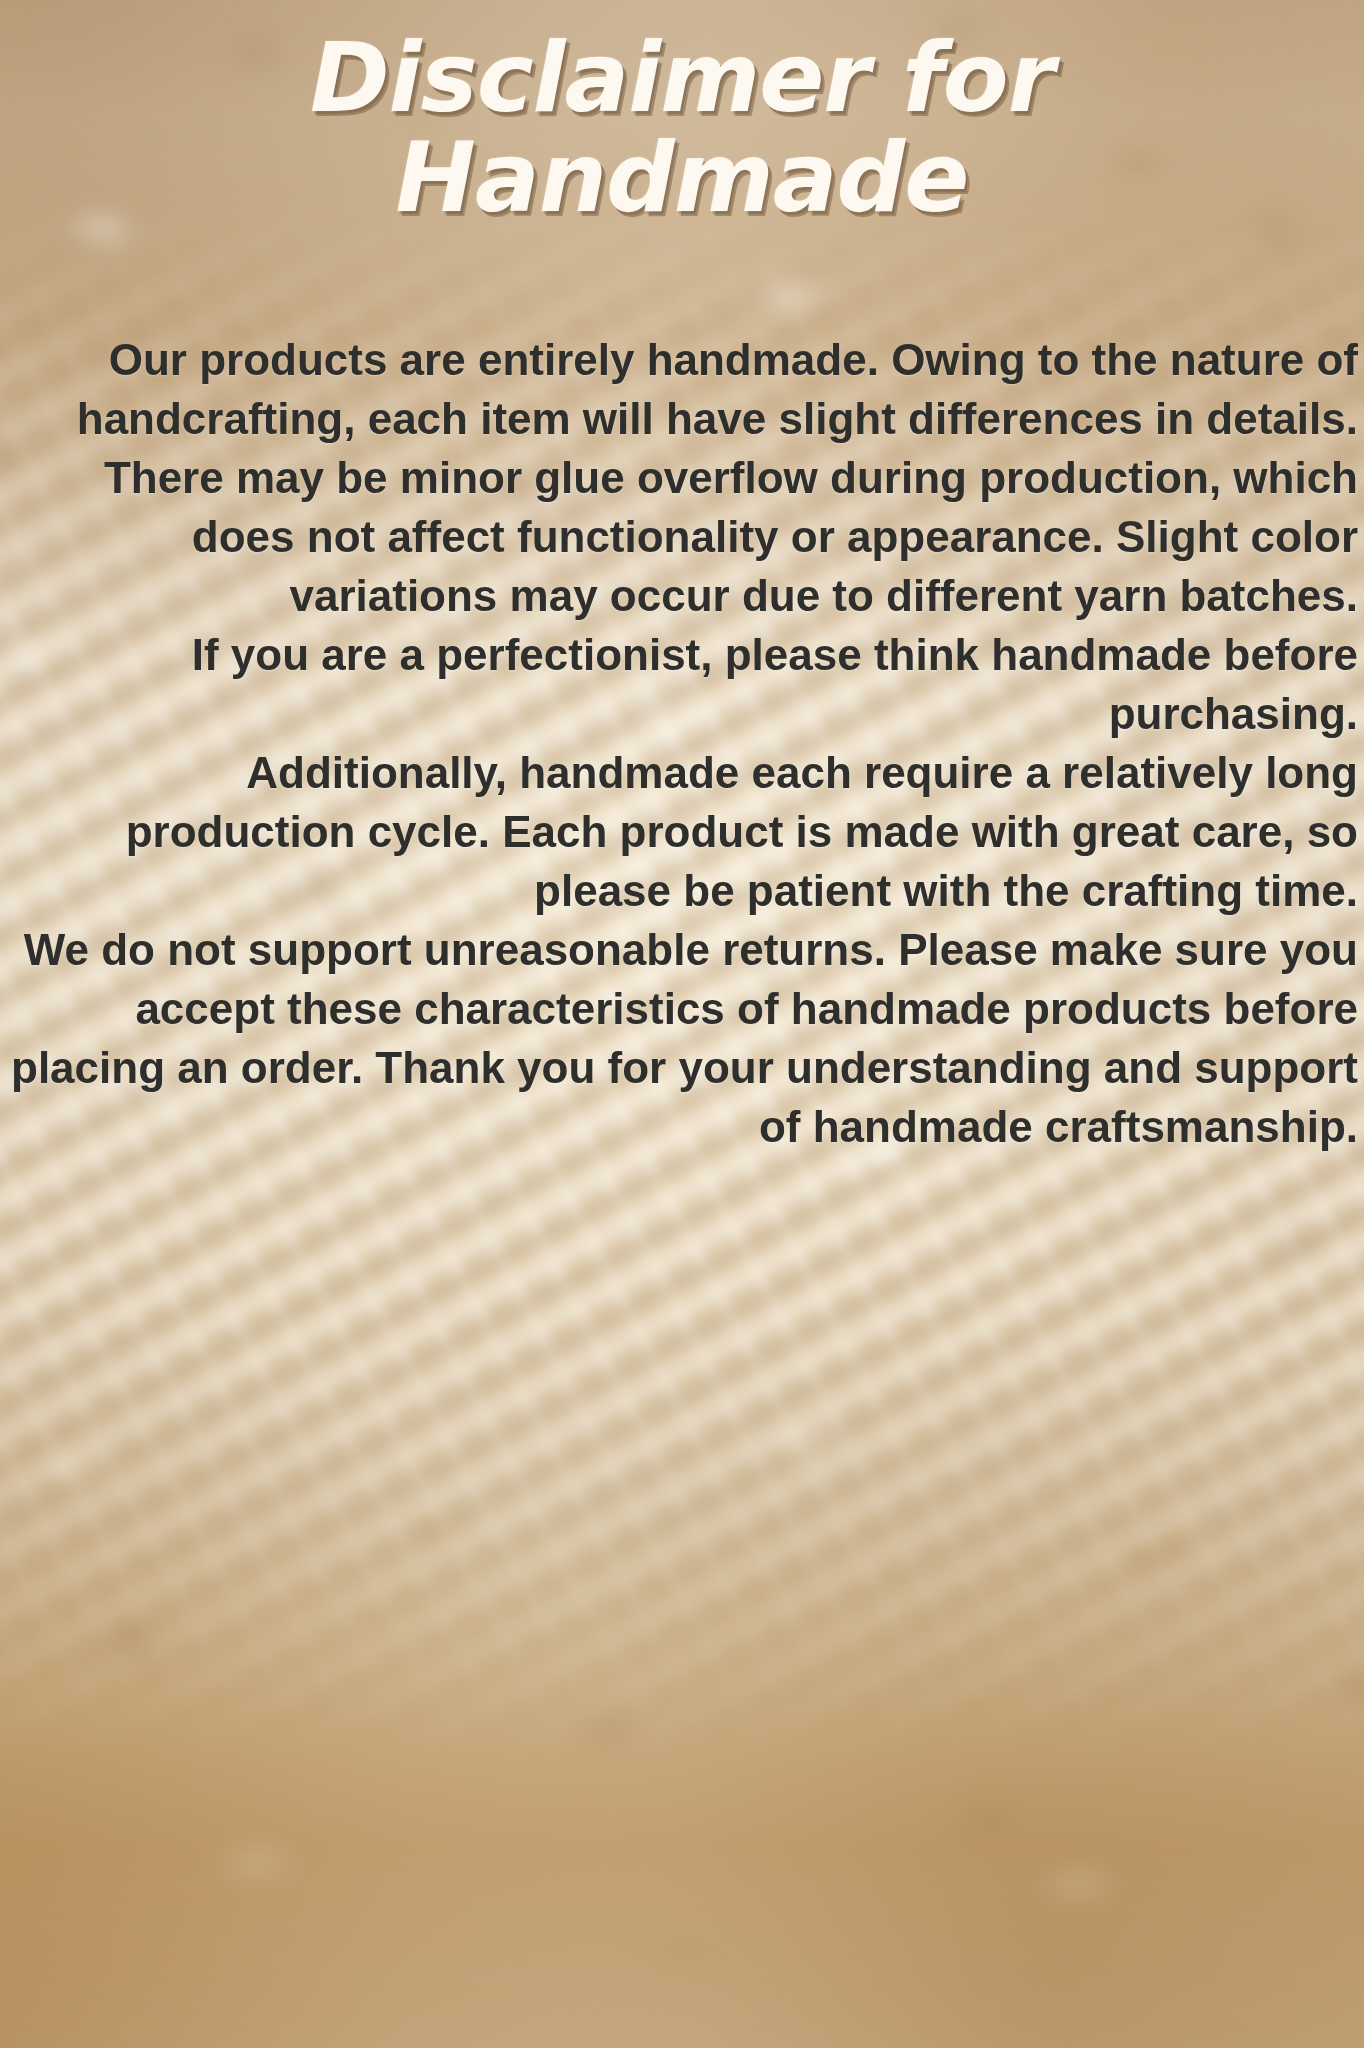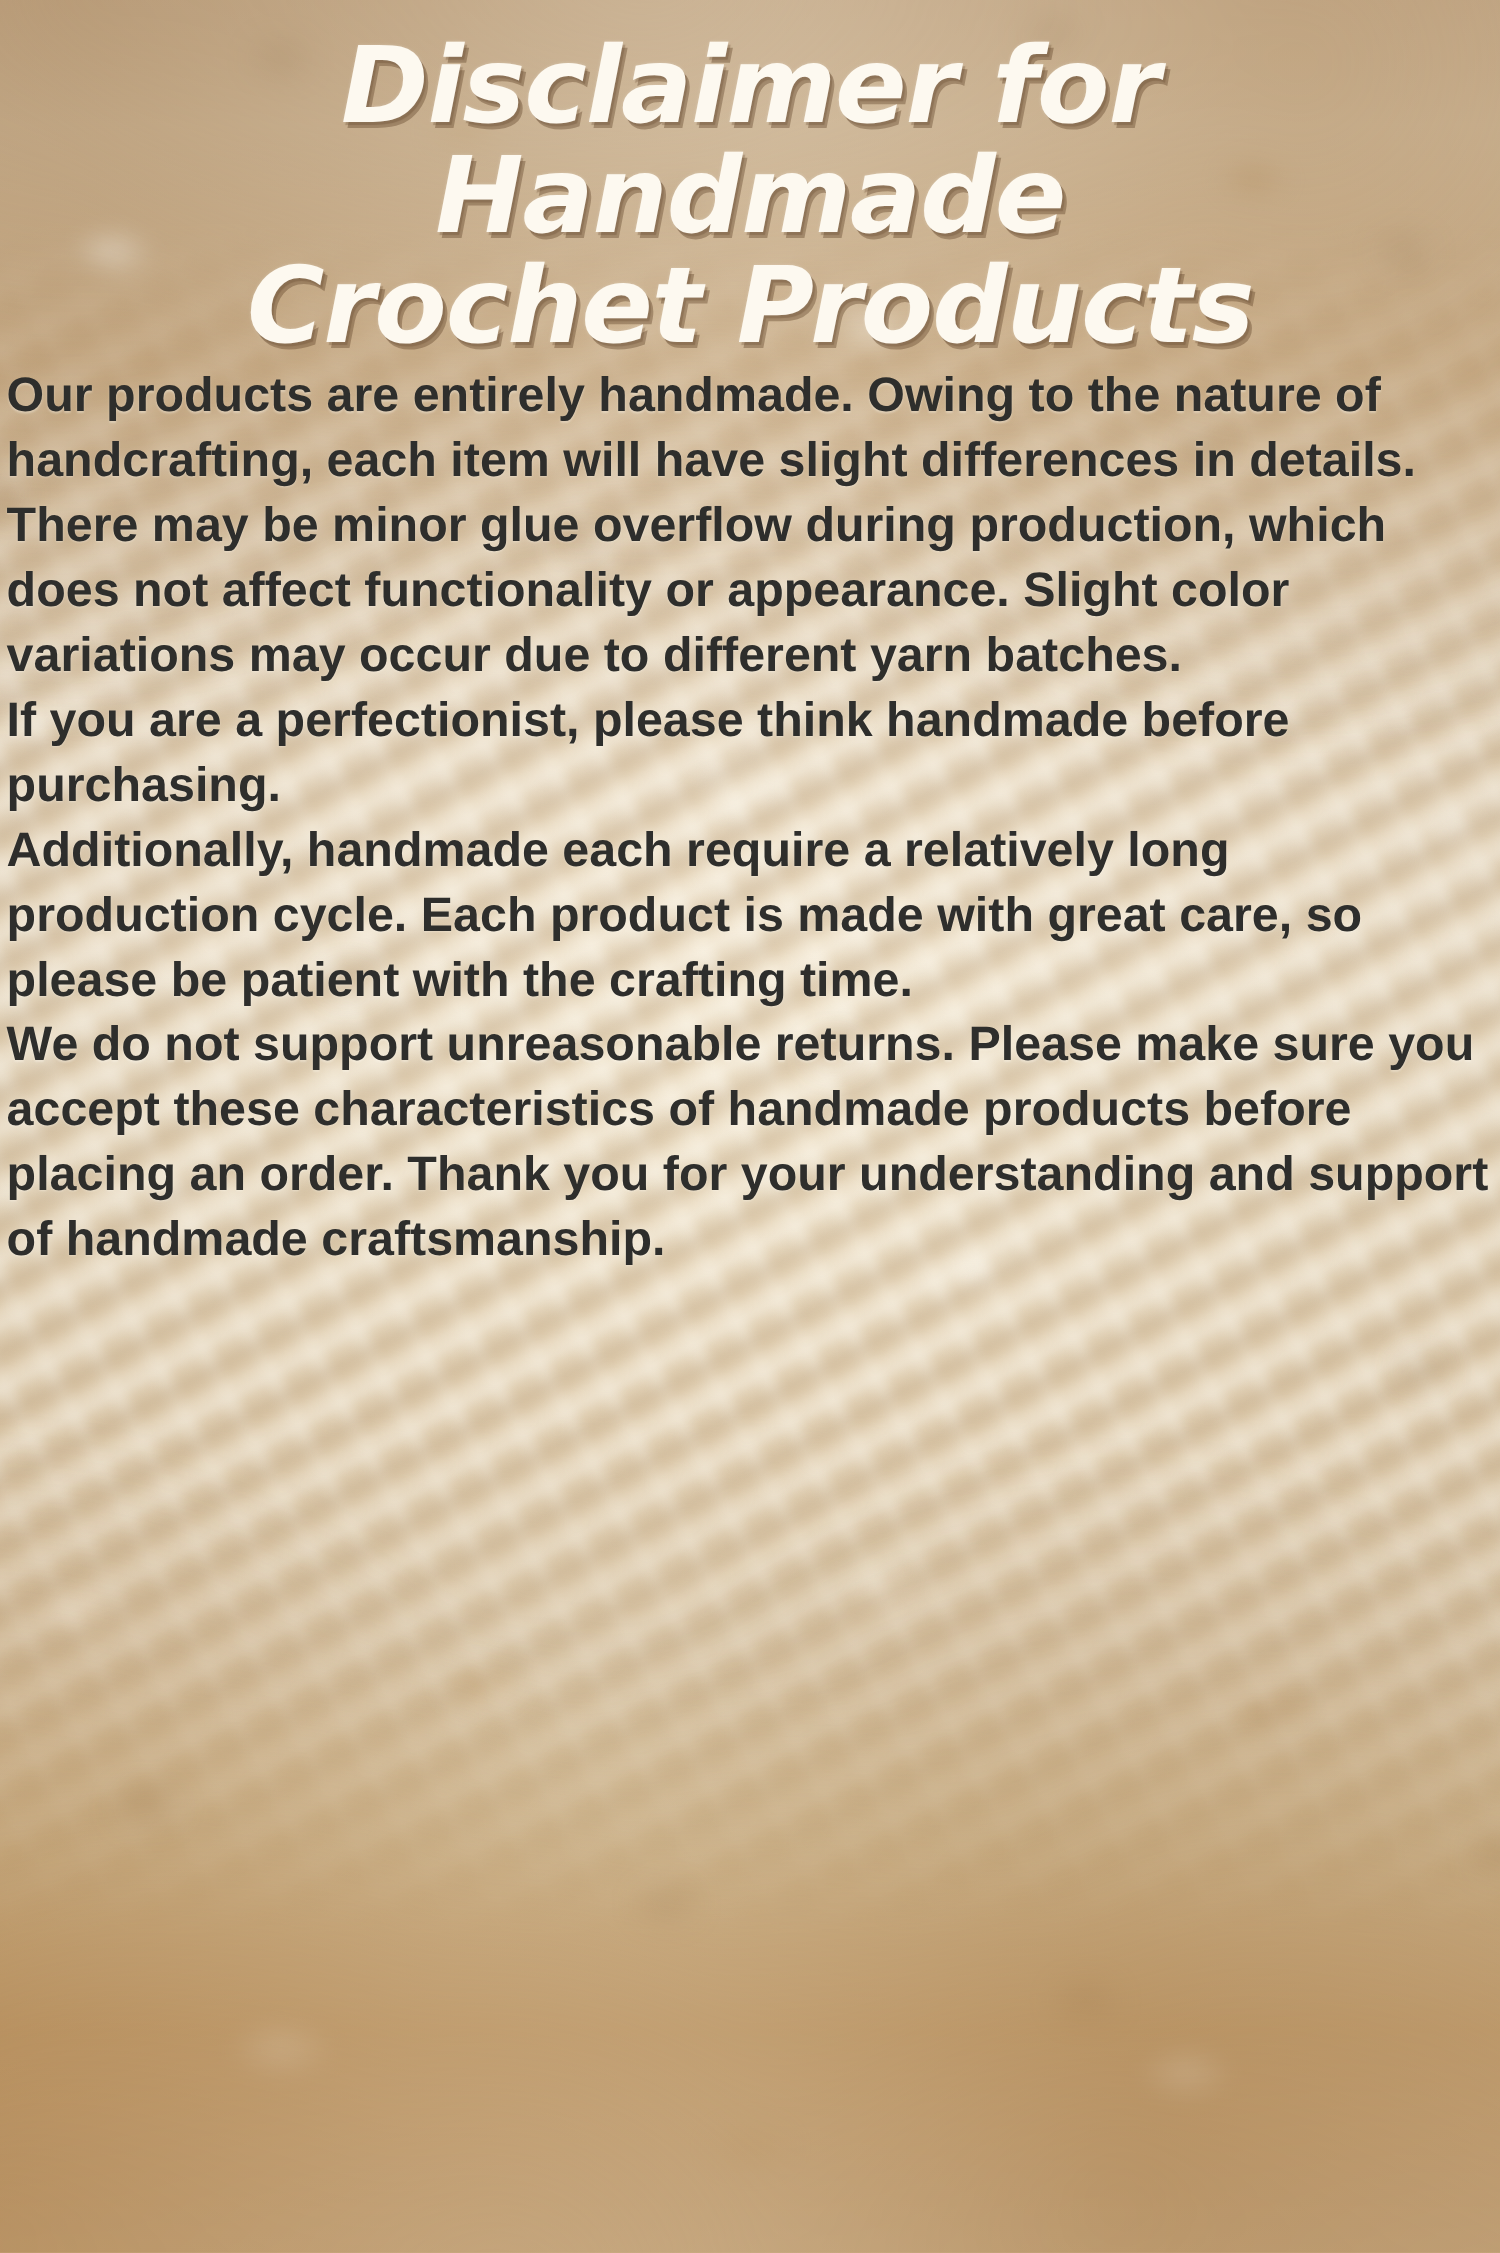--- a/index.html
+++ b/index.html
@@ -175,21 +175,21 @@
        0 0 3px rgba(255,255,255,0.25);
     padding: 0 12px;
   }
   .title-line { display:block; white-space:nowrap; }
 
   .body-copy {
     position:absolute;
     top: 330px;
     left: 6px;
     right: 6px;
-    text-align:left;
+    text-align:right;
     font-family: "Liberation Sans", sans-serif;
     font-weight: 700;
     font-size: 44px;
     line-height: 59px;
     color: #2e2e2c;
     text-shadow: 0 1px 2px rgba(255,252,243,0.35);
   }
   .para { display:block; margin:0; }
 </style>
 </head>
@@ -204,21 +204,20 @@
     <div class="bg-shadow"></div>
     <div class="bg-defocus"></div>
     <div class="bg-vignette"></div>
   </div>
 
   <div class="content">
 
     <h1 class="title">
       <span class="title-line">Disclaimer for</span>
       <span class="title-line">Handmade</span>
-      <span class="title-line">Crochet Products</span>
     </h1>
 
     <div class="body-copy">
       <span class="para">Our products are entirely handmade. Owing to the nature of handcrafting, each item will have slight differences in details.</span>
       <span class="para">There may be minor glue overflow during production, which does not affect functionality or appearance. Slight color variations may occur due to different yarn batches.</span>
       <span class="para">If you are a perfectionist, please think handmade before purchasing.</span>
       <span class="para">Additionally, handmade each require a relatively long production cycle. Each product is made with great care, so please be patient with the crafting time.</span>
       <span class="para">We do not support unreasonable returns. Please make sure you accept these characteristics of handmade products before placing an order. Thank you for your understanding and support of handmade craftsmanship.</span>
     </div>
 

